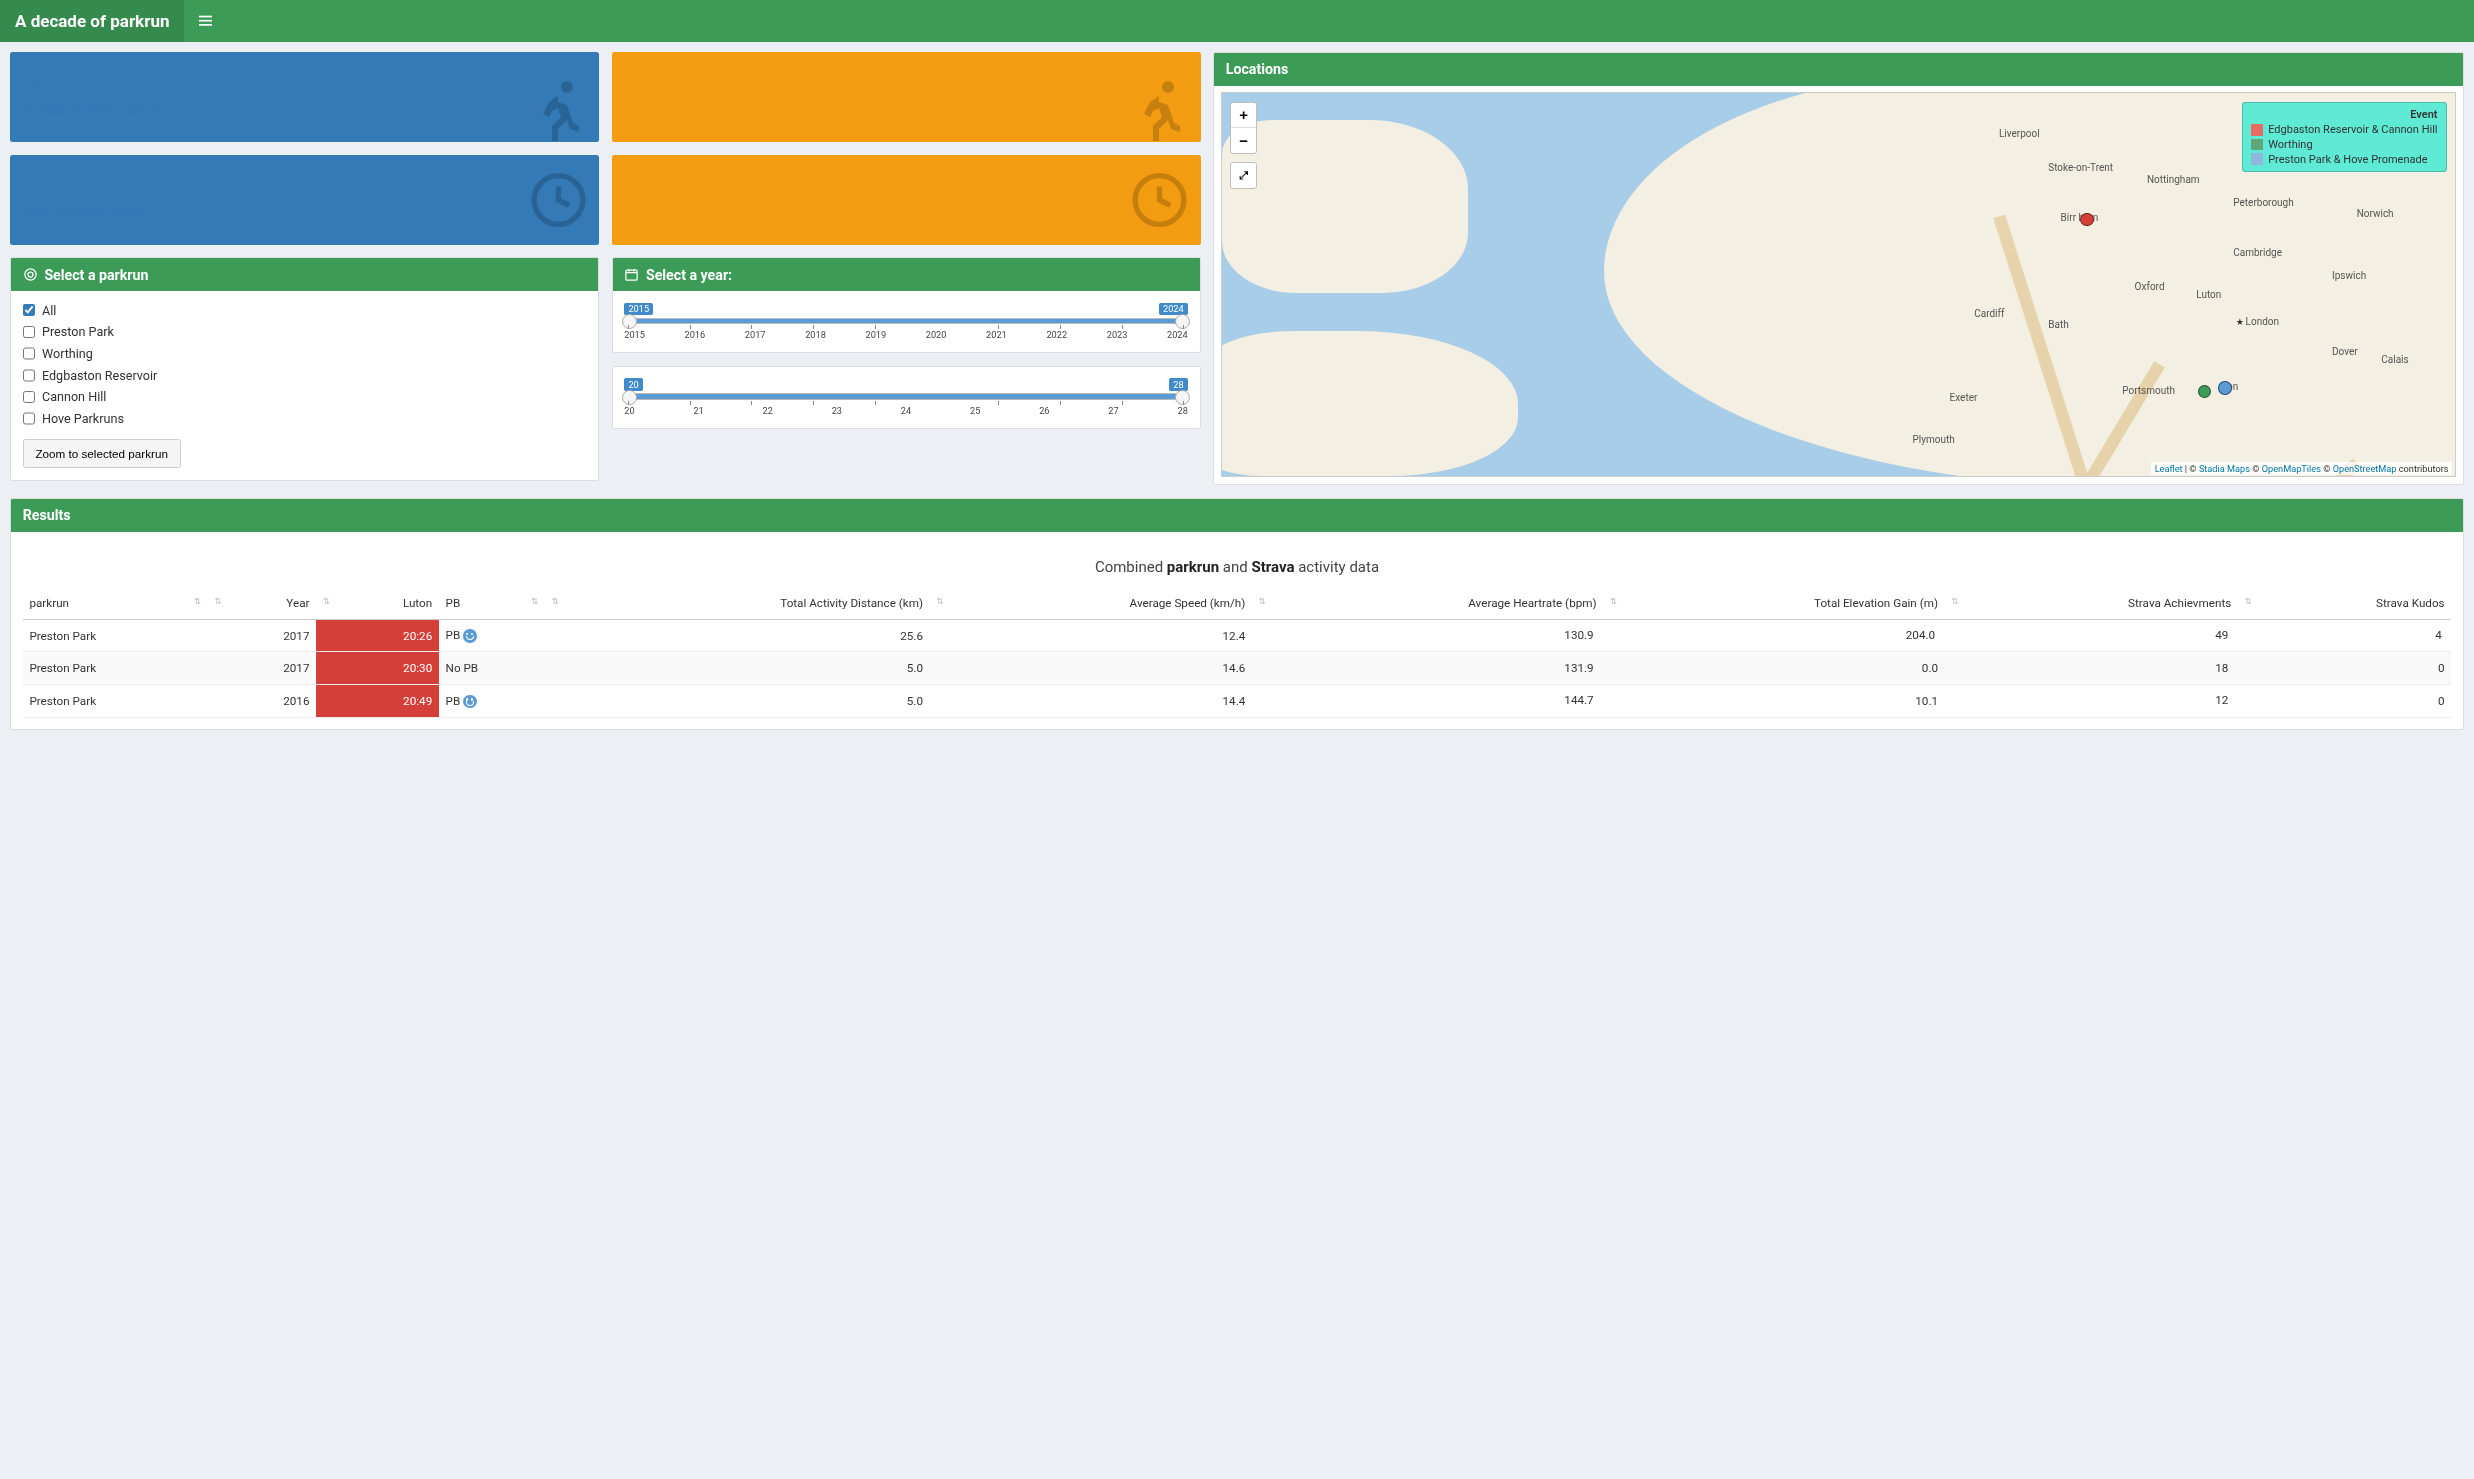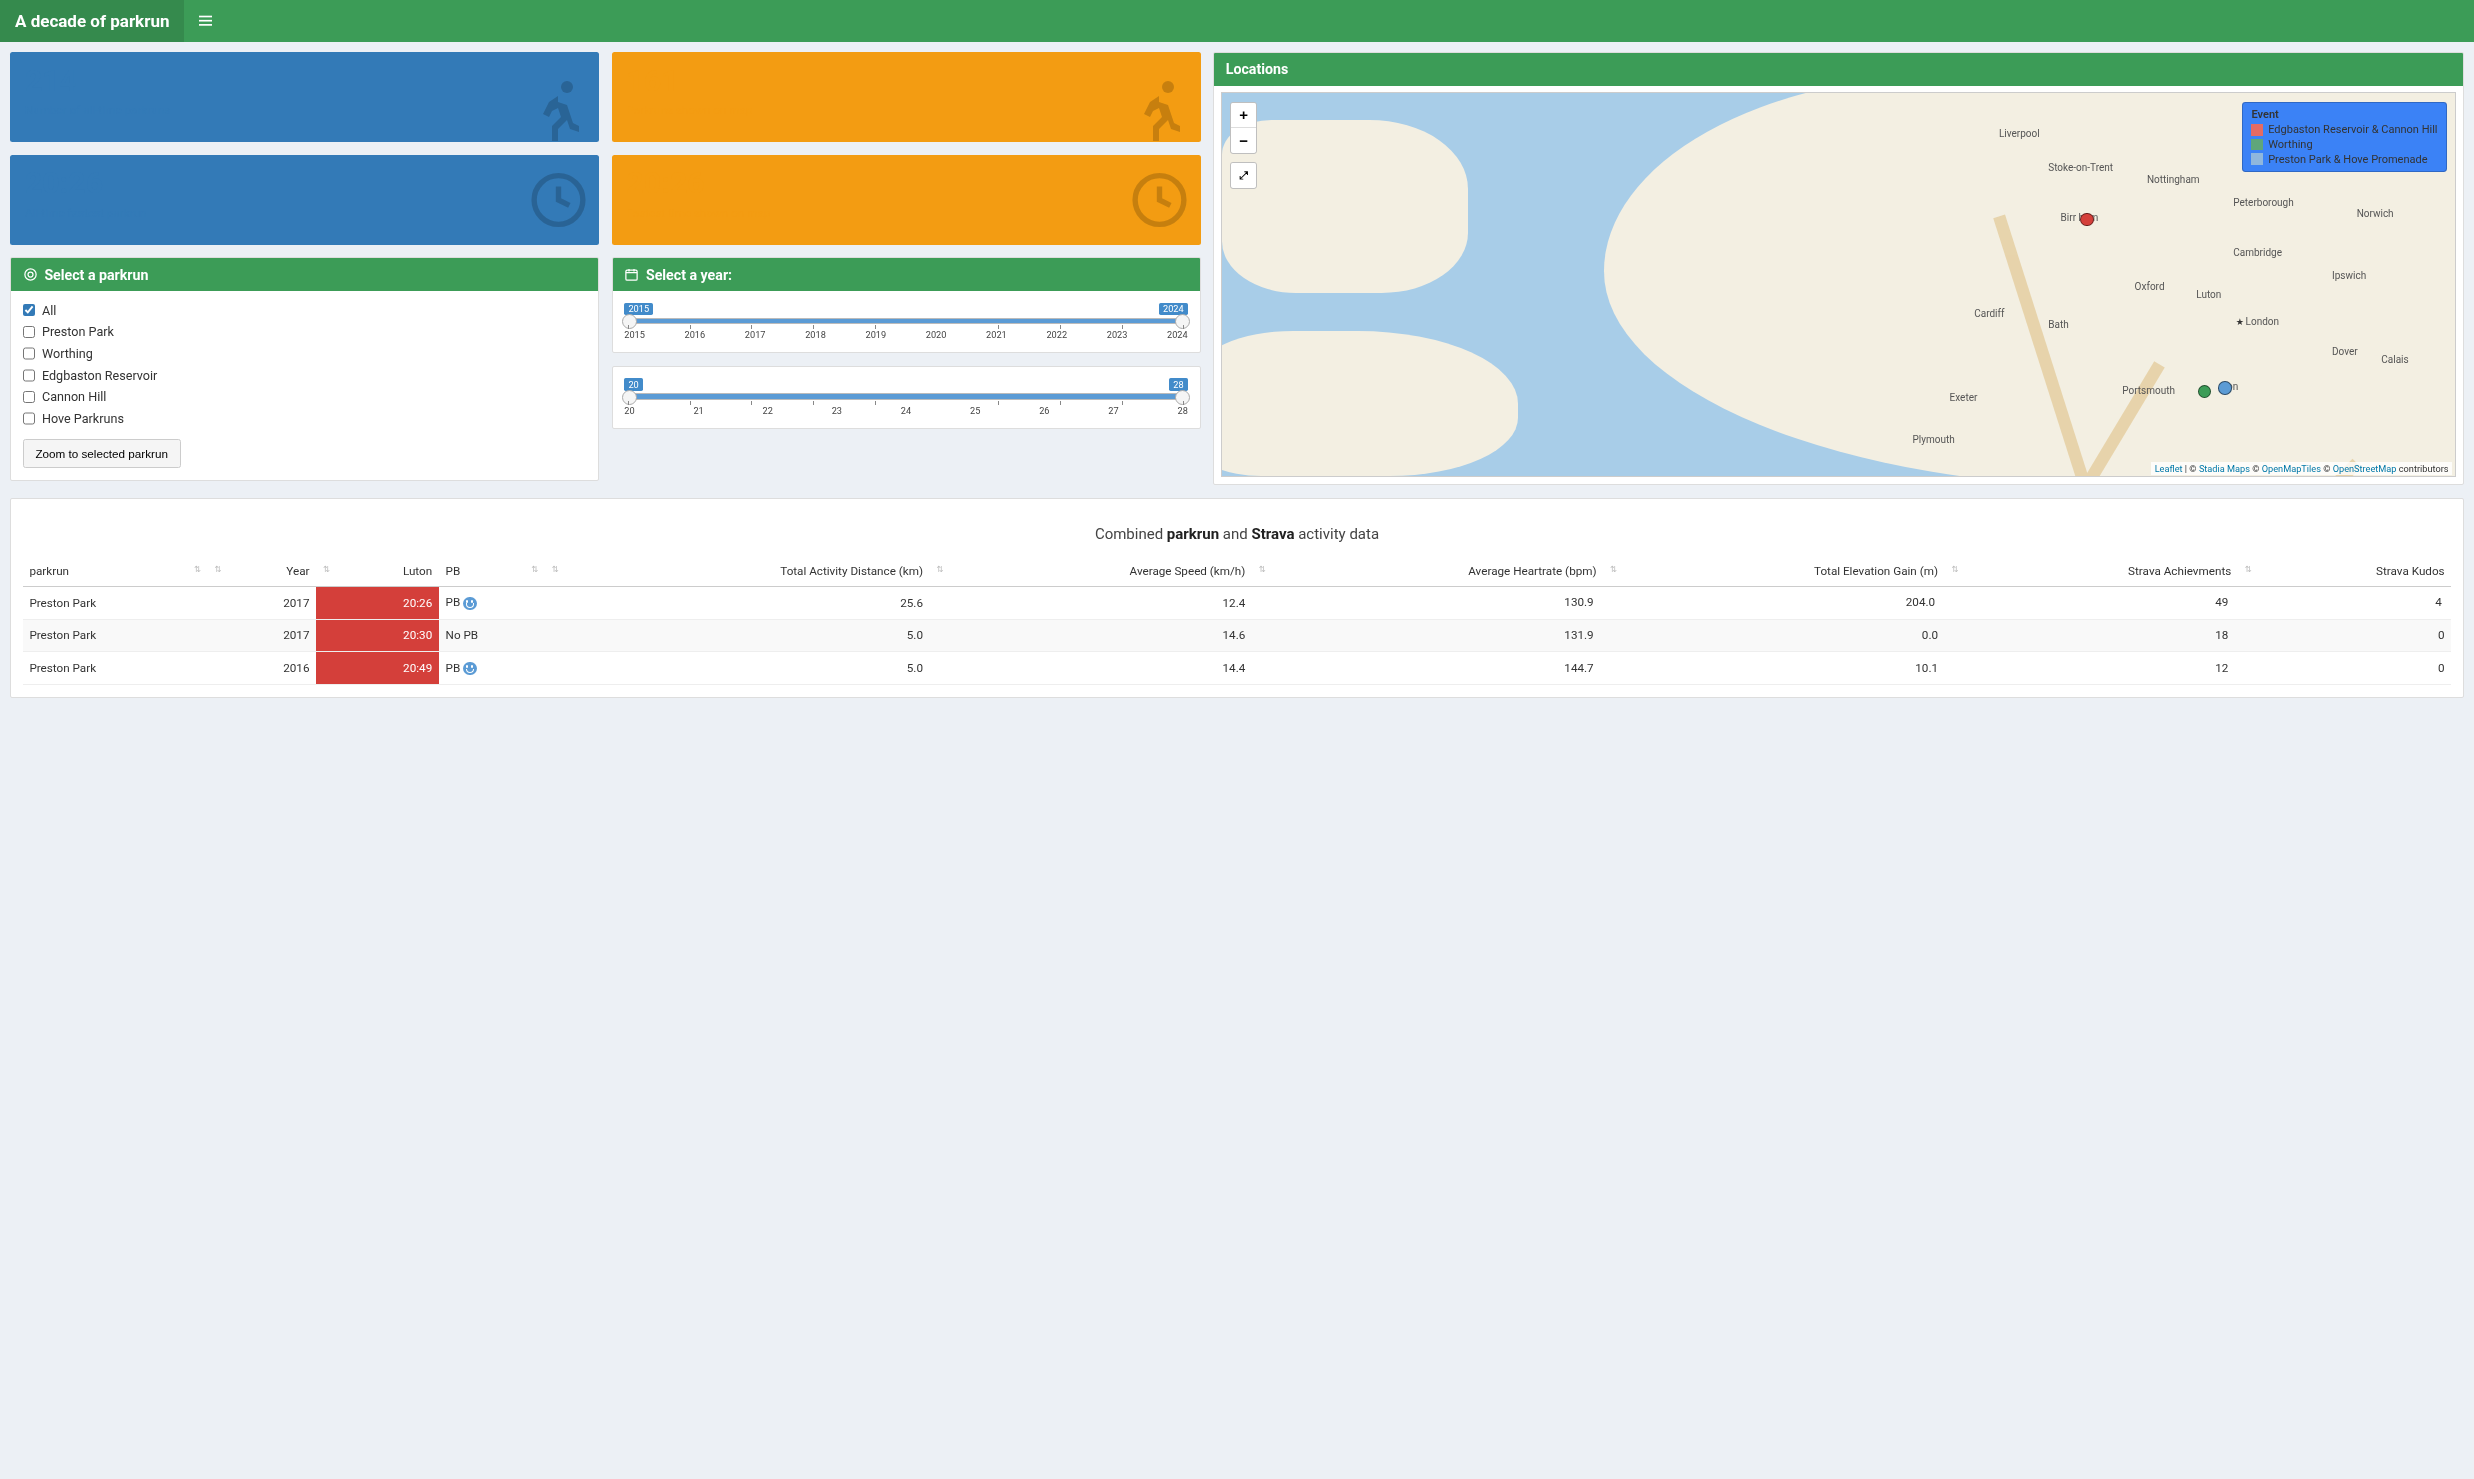--- a/index.html
+++ b/index.html
@@ -40,21 +40,21 @@
 
 .land{position:absolute;background:#f3efe2;}
 .l1{left:31%;top:-5%;width:75%;height:108%;border-radius:40% 0 0 60%/50% 0 0 55%;}
 .l2{left:0%;top:7%;width:20%;height:45%;border-radius:20% 40% 35% 30%;}
 .l3{left:-2%;top:62%;width:26%;height:38%;border-radius:30% 50% 40% 20%;}
 .l4{left:88%;top:68%;width:18%;height:30%;border-radius:40%;}
 .map-ctrls { position: absolute; top: 8.4px; left: 8.4px; display: flex; flex-direction: column; gap: 8.4px; z-index:5;}
 .map-ctrls .grp { background: #fff; border: 1.7px solid rgba(0,0,0,0.25); border-radius: 3.4px; overflow: hidden; }
 .map-ctrls button { width: 25px; height: 25px; background: #fff; border: none; border-bottom: 0.8px solid #ddd; font-size: 15px; font-weight: bold; cursor: pointer; display:flex;align-items:center;justify-content:center;}
 .map-ctrls .grp button:last-child{border-bottom:none;}
-.map-legend { position: absolute; top: 8.4px; right: 8.4px; background: #3b82f6; border: 1.7px solid rgba(0,0,0,0.2); border-radius: 3.4px; padding: 5px 8.4px; font-size: 11px; z-index:5;}
+.map-legend { position: absolute; top: 8.4px; right: 8.4px; background: #5eead4; border: 1.7px solid rgba(0,0,0,0.2); border-radius: 3.4px; padding: 5px 8.4px; font-size: 11px; z-index:5;text-align:right;}
 .map-legend .title{font-weight:600;margin-bottom:2.5px;}
 .map-legend .row{display:flex;align-items:center;gap:5px;margin-top:1.7px;}
 .map-legend .sw{width:11.7px;height:11.7px;}
 .map-attr{position:absolute;bottom:1.7px;right:3.4px;background:rgba(255,255,255,0.8);font-size:9.2px;color:#333;padding:0.8px 3.4px;z-index:5;}
 .map-attr a{color:#0078a8;text-decoration:none;}
 .map-label{position:absolute;font-size:10px;color:#555;white-space:nowrap;z-index:2;}
 .map-dot{position:absolute;width:13.4px;height:13.4px;border-radius:50%;border:1.7px solid rgba(0,0,0,0.5);z-index:3;}
 .star{position:absolute;font-size:9.2px;z-index:2;}
 .roadnet{position:absolute;inset:0;z-index:1;opacity:0.45;}
 .roadnet line{stroke:#d9b36a;stroke-width:1;}
@@ -316,20 +316,23 @@
             <span class="map-label" style="left: 56%; top: 89%;">Plymouth</span>
             <div class="map-dot" style="left: 69.6%; top: 31.2%; background: rgb(212, 63, 58);"></div>
             <div class="map-dot" style="left: 79.1%; top: 76%; background: rgb(60, 156, 87);"></div>
             <div class="map-dot" style="left: 80.8%; top: 75.2%; background: rgb(91, 155, 213);"></div>
           </div>
       </div>
     </div>
   </div>
 
   <div class="panel results-panel">
+    <div class="panel-head">
+        <span>Results</span>
+      </div>
     <div class="panel-body">
       <div class="caption">
         <span>Combined </span><b>parkrun</b><span> and </span><b>Strava</b><span> activity data</span>
       </div>
       <table>
         <thead>
             <tr id="thead-row">
               <th><span>parkrun</span><span class="sort">⇅</span></th>
               <th class="r"><span class="sort">⇅</span><span>Year</span></th>
               <th class="r"><span class="sort">⇅</span><span>Luton</span></th>

